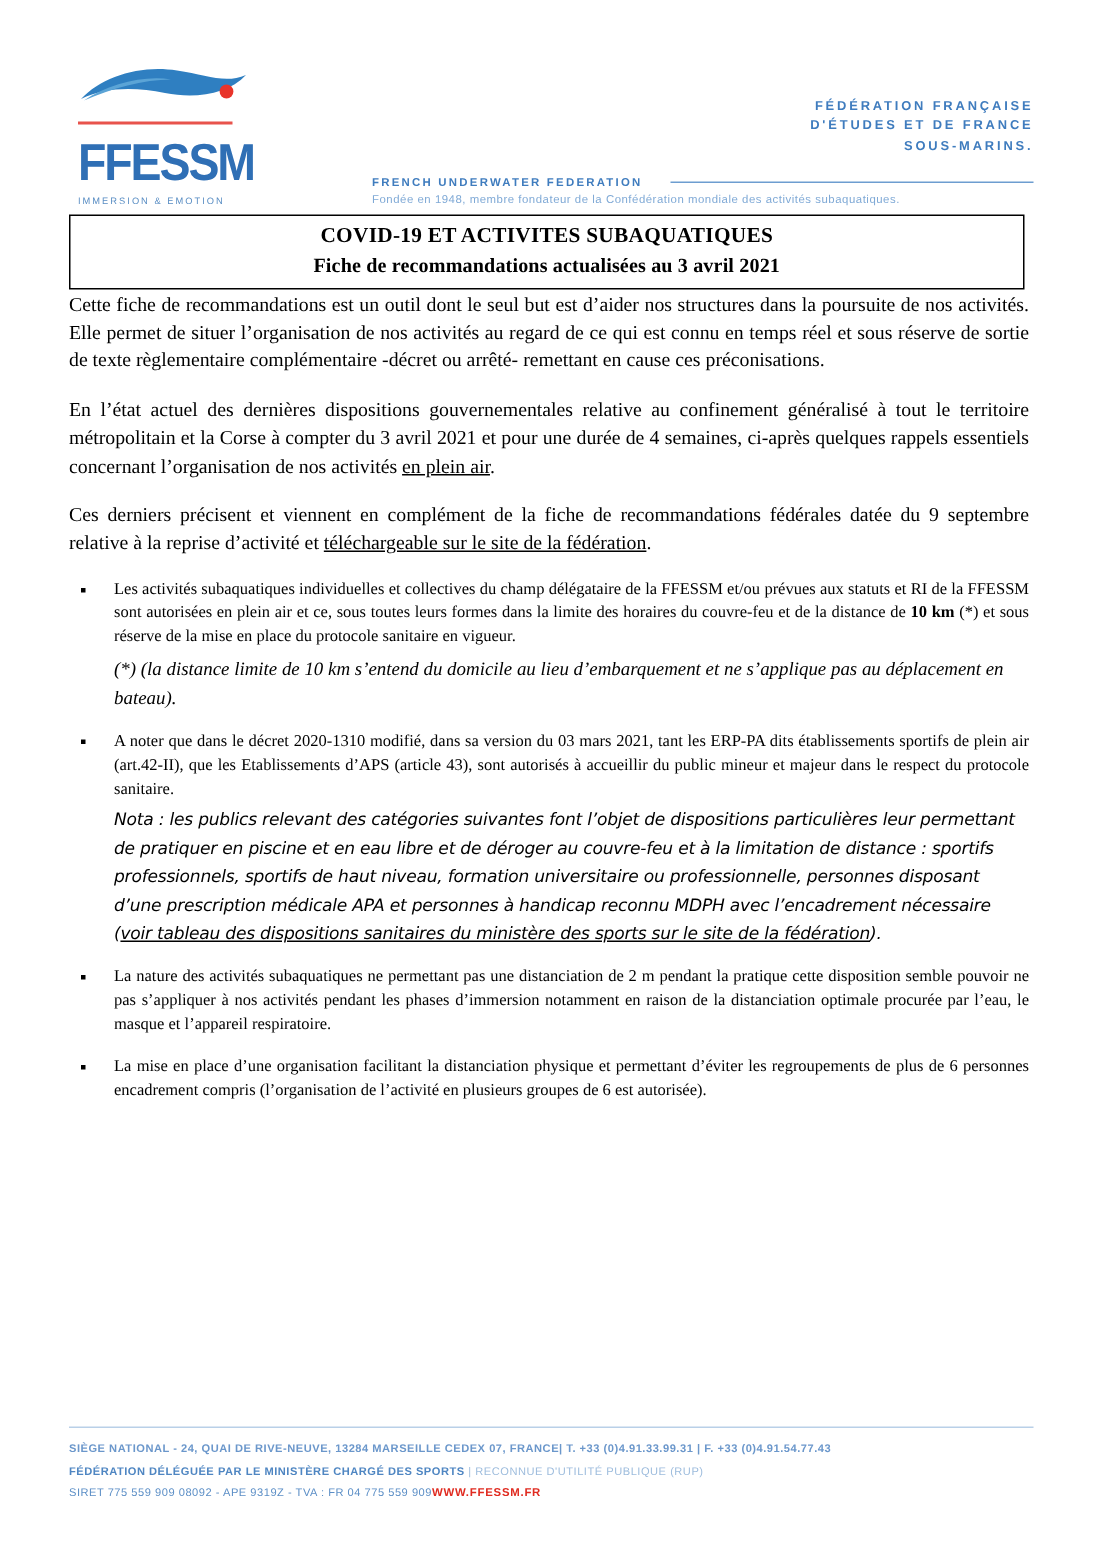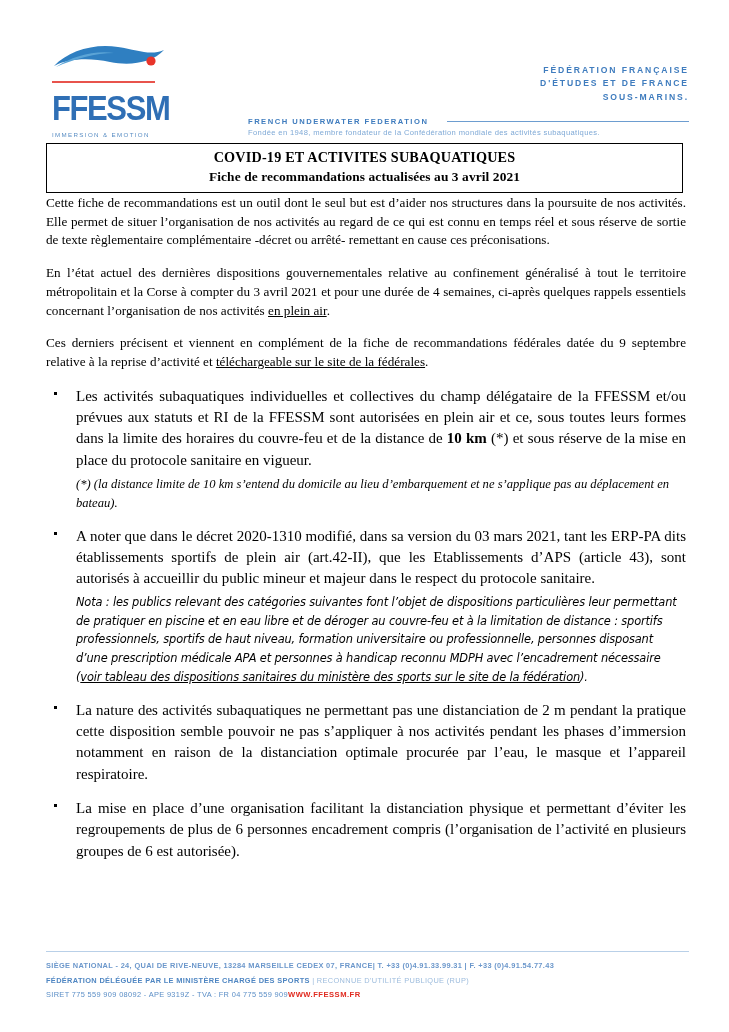--- a/index.html
+++ b/index.html
@@ -162,21 +162,21 @@
   }
   ul.bullets > li .dot {
     position: absolute;
     left: 8px;
     top: 6px;
     width: 3px;
     height: 3px;
     background: #000;
   }
   .bullet-text {
-    font-size: 15px;
+    font-size: 11px;
     line-height: 1.42;
     text-align: justify;
     text-justify: inter-word;
     display: block;
   }
   .italic-note {
     display: block;
     font-style: italic;
     font-size: 12.6px;
     line-height: 1.5;
@@ -265,21 +265,21 @@
     <div class="title-line1">COVID-19 ET ACTIVITES SUBAQUATIQUES</div>
     <div class="title-line2">Fiche de recommandations actualisées au 3 avril 2021</div>
   </div>
 
   <div class="body-area">
 
     <p class="para">Cette fiche de recommandations est un outil dont le seul but est d’aider nos structures dans la poursuite de nos activités. Elle permet de situer l’organisation de nos activités au regard de ce qui est connu en temps réel et sous réserve de sortie de texte règlementaire complémentaire -décret ou arrêté- remettant en cause ces préconisations.</p>
 
     <p class="para"><span>En l’état actuel des dernières dispositions gouvernementales relative au confinement généralisé à tout le territoire métropolitain et la Corse à compter du 3 avril 2021 et pour une durée de 4 semaines, ci-après quelques rappels essentiels concernant l’organisation de nos activités </span><u class="ul">en plein air</u><span>.</span></p>
 
-    <p class="para"><span>Ces derniers précisent et viennent en complément de la fiche de recommandations fédérales datée du 9 septembre relative à la reprise d’activité et </span><u class="ul">téléchargeable sur le site de la fédérales</u><span>.</span></p>
+    <p class="para"><span>Ces derniers précisent et viennent en complément de la fiche de recommandations fédérales datée du 9 septembre relative à la reprise d’activité et </span><u class="ul">téléchargeable sur le site de la fédération</u><span>.</span></p>
 
     <ul class="bullets">
 
       <li>
         <span class="dot"></span>
         <span class="bullet-text"><span>Les activités subaquatiques individuelles et collectives du champ délégataire de la FFESSM et/ou prévues aux statuts et RI de la FFESSM sont autorisées en plein air et ce, sous toutes leurs formes dans la limite des horaires du couvre-feu et de la distance de </span><b class="bd">10 km</b><span> (*) et sous réserve de la mise en place du protocole sanitaire en vigueur.</span></span>
         <span class="italic-note">(*) (la distance limite de 10 km s’entend du domicile au lieu d’embarquement et ne s’applique pas au déplacement en bateau).</span>
       </li>
 
       <li>

